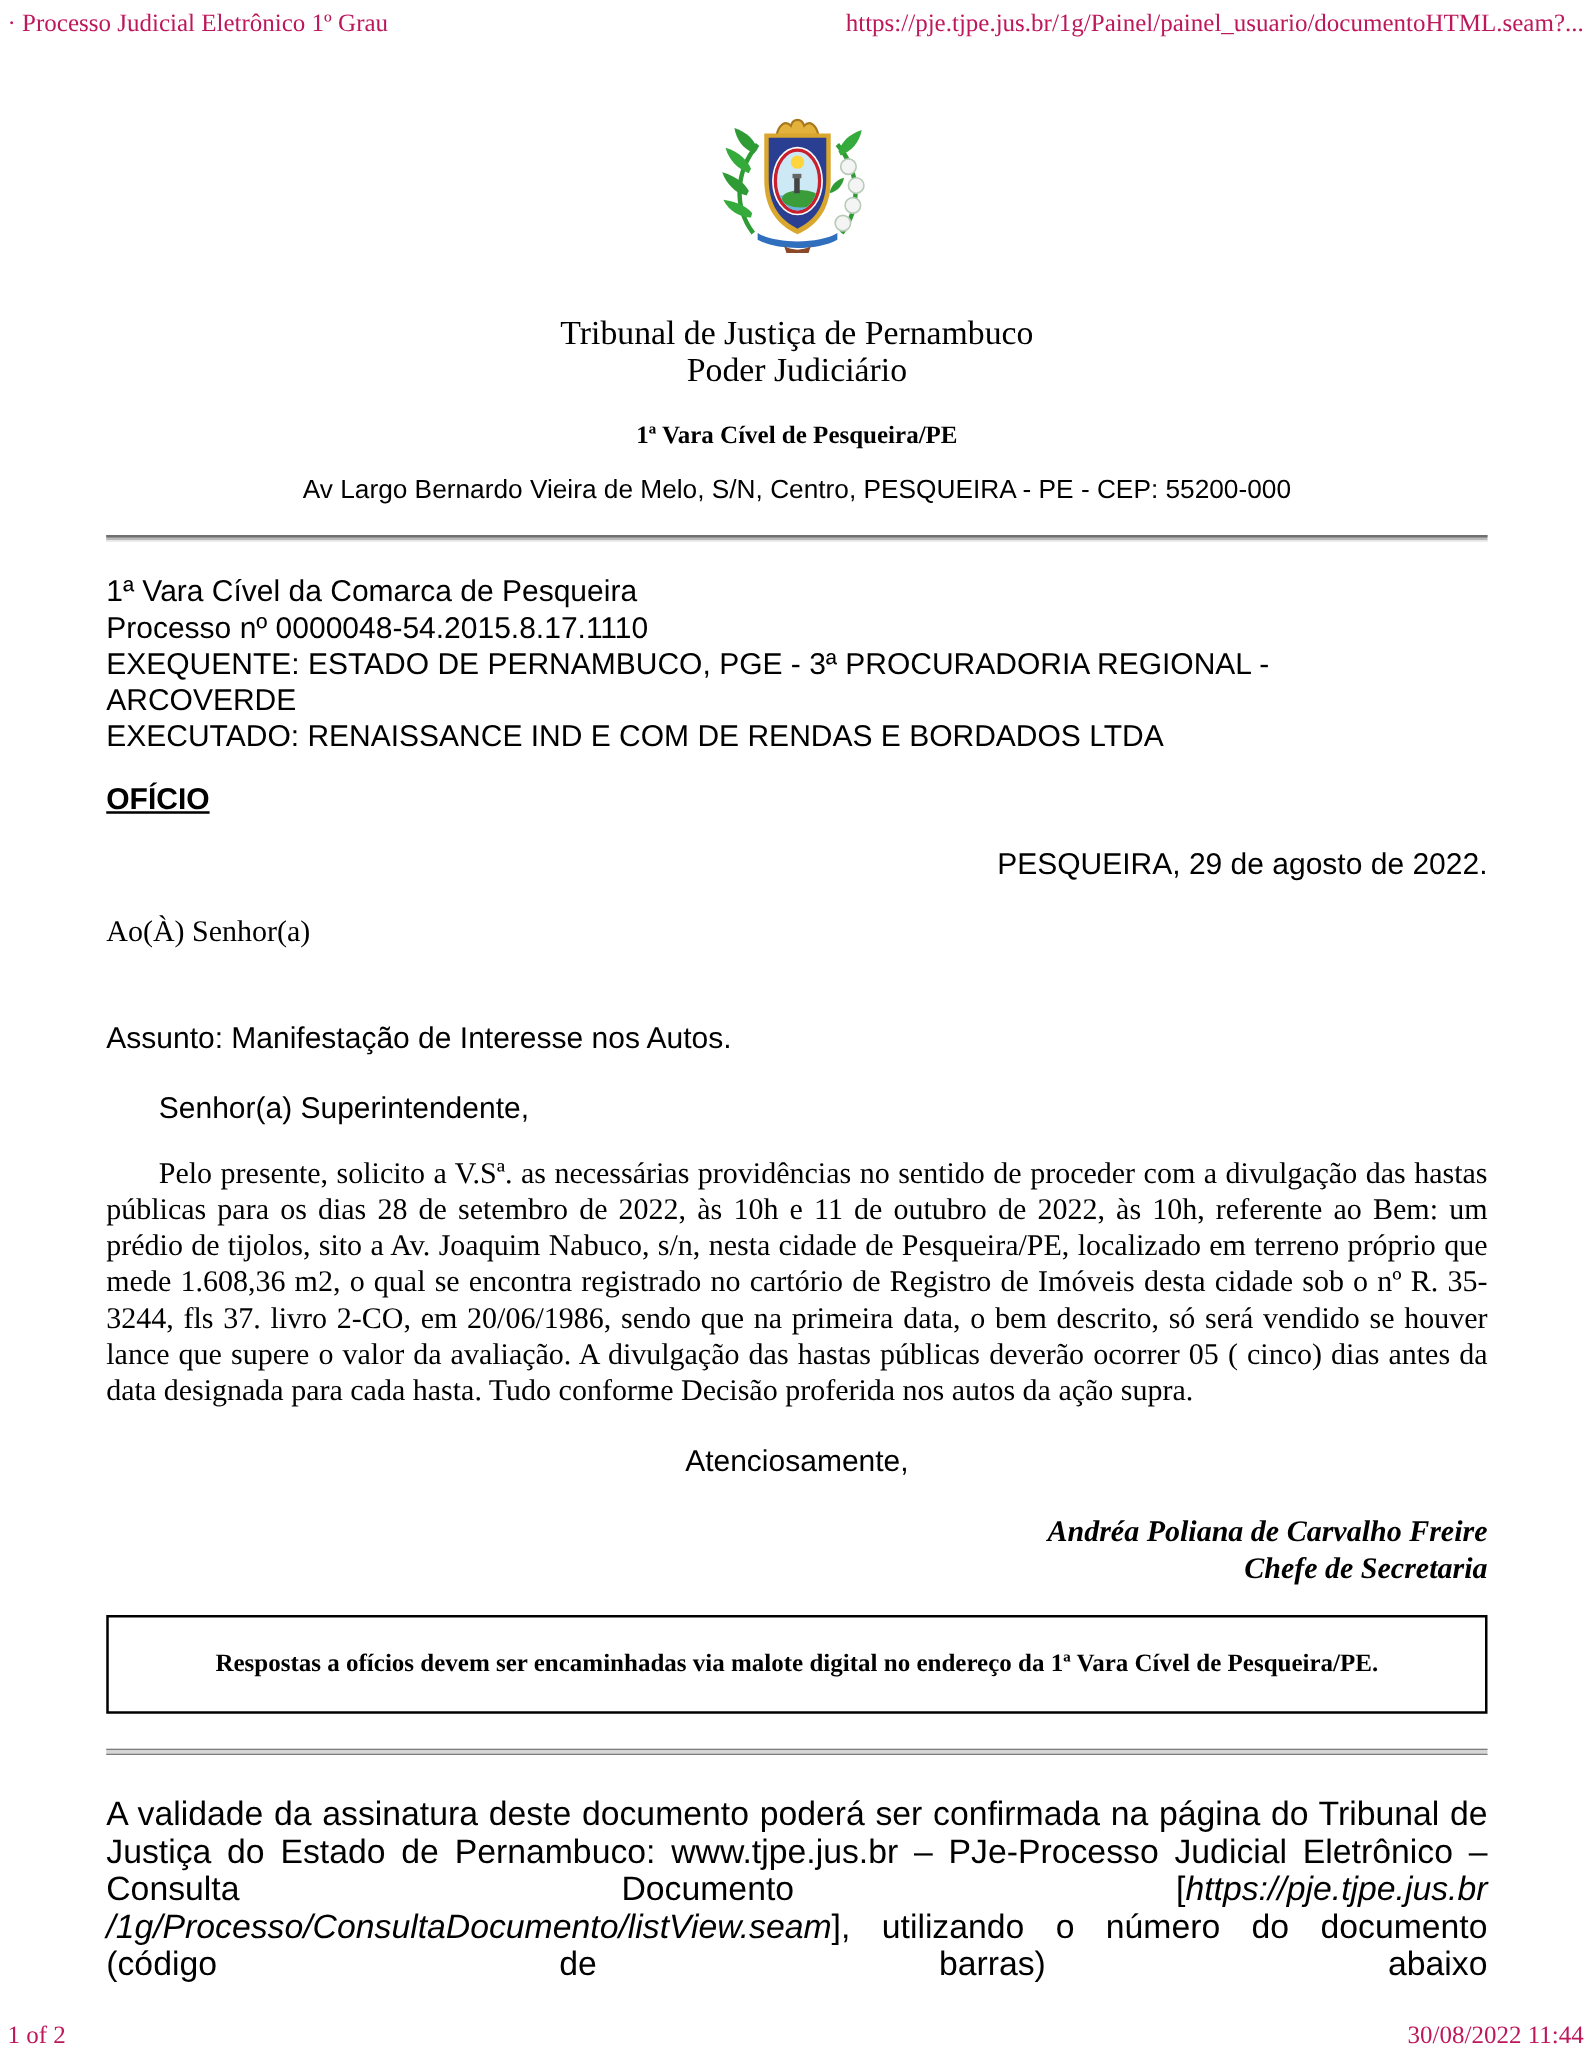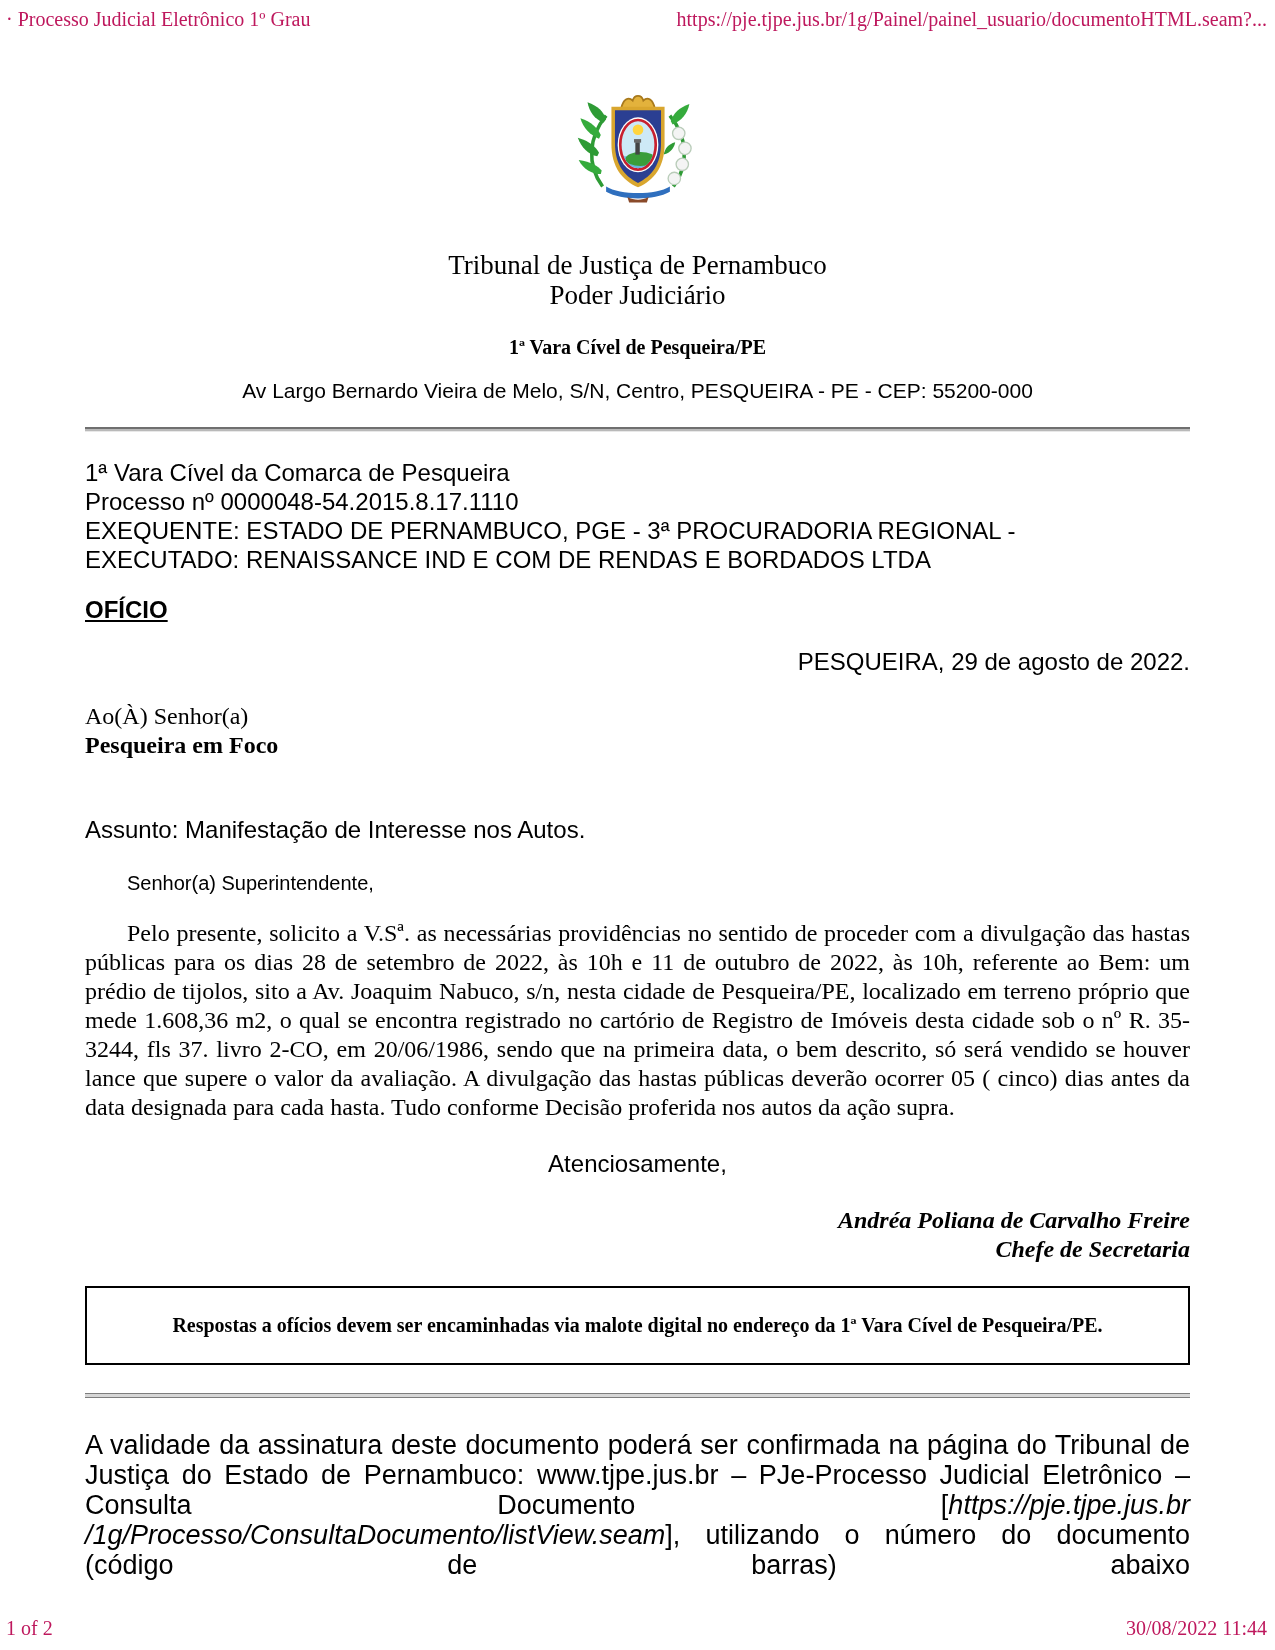--- a/index.html
+++ b/index.html
@@ -64,21 +64,21 @@
   .addressee { margin-top: 26px; font-size: 24px; line-height: 29px; }
   .addressee .name { font-weight: bold; }
   .subject-line {
     margin-top: 56px;
     font-family: "Liberation Sans", sans-serif;
     font-size: 24px;
   }
   .greeting-line {
     margin-top: 28px; padding-left: 42px;
     font-family: "Liberation Sans", sans-serif;
-    font-size: 20px;
+    font-size: 24px;
   }
   .body-paragraph {
     margin-top: 24px;
     font-size: 24px; line-height: 29px;
     text-align: justify; text-indent: 42px;
   }
   .closing-line {
     margin-top: 28px; text-align: center;
     font-family: "Liberation Sans", sans-serif;
     font-size: 24px;
@@ -168,30 +168,30 @@
   <div class="court-name">1ª Vara Cível de Pesqueira/PE</div>
 
   <div class="court-address">Av Largo Bernardo Vieira de Melo, S/N, Centro, PESQUEIRA - PE - CEP: 55200-000</div>
 
   <hr class="rule">
 
   <div class="case-info">
     <div>1ª Vara Cível da Comarca de Pesqueira</div>
     <div>Processo nº 0000048-54.2015.8.17.1110</div>
     <div>EXEQUENTE: ESTADO DE PERNAMBUCO, PGE - 3ª PROCURADORIA REGIONAL -</div>
+    <div>ARCOVERDE</div>
     <div>EXECUTADO: RENAISSANCE IND E COM DE RENDAS E BORDADOS LTDA</div>
   </div>
 
   <div class="doc-type">OFÍCIO</div>
 
   <div class="date-line">PESQUEIRA, 29 de agosto de 2022.</div>
 
   <div class="addressee">
     <div>Ao(À) Senhor(a)</div>
-    <div class="name">Pesqueira em Foco</div>
   </div>
 
   <div class="subject-line">Assunto: Manifestação de Interesse nos Autos.</div>
 
   <div class="greeting-line">Senhor(a) Superintendente,</div>
 
   <div class="body-paragraph">Pelo presente, solicito a V.Sª. as necessárias providências no sentido de proceder com a divulgação das hastas públicas para os dias 28 de setembro de 2022, às 10h e 11 de outubro de 2022, às 10h, referente ao Bem: um prédio de tijolos, sito a Av. Joaquim Nabuco, s/n, nesta cidade de Pesqueira/PE, localizado em terreno próprio que mede 1.608,36 m2, o qual se encontra registrado no cartório de Registro de Imóveis desta cidade sob o nº R. 35-3244, fls 37. livro 2-CO, em 20/06/1986, sendo que na primeira data, o bem descrito, só será vendido se houver lance que supere o valor da avaliação. A divulgação das hastas públicas deverão ocorrer 05 ( cinco) dias antes da data designada para cada hasta. Tudo conforme Decisão proferida nos autos da ação supra.</div>
 
   <div class="closing-line">Atenciosamente,</div>
 

